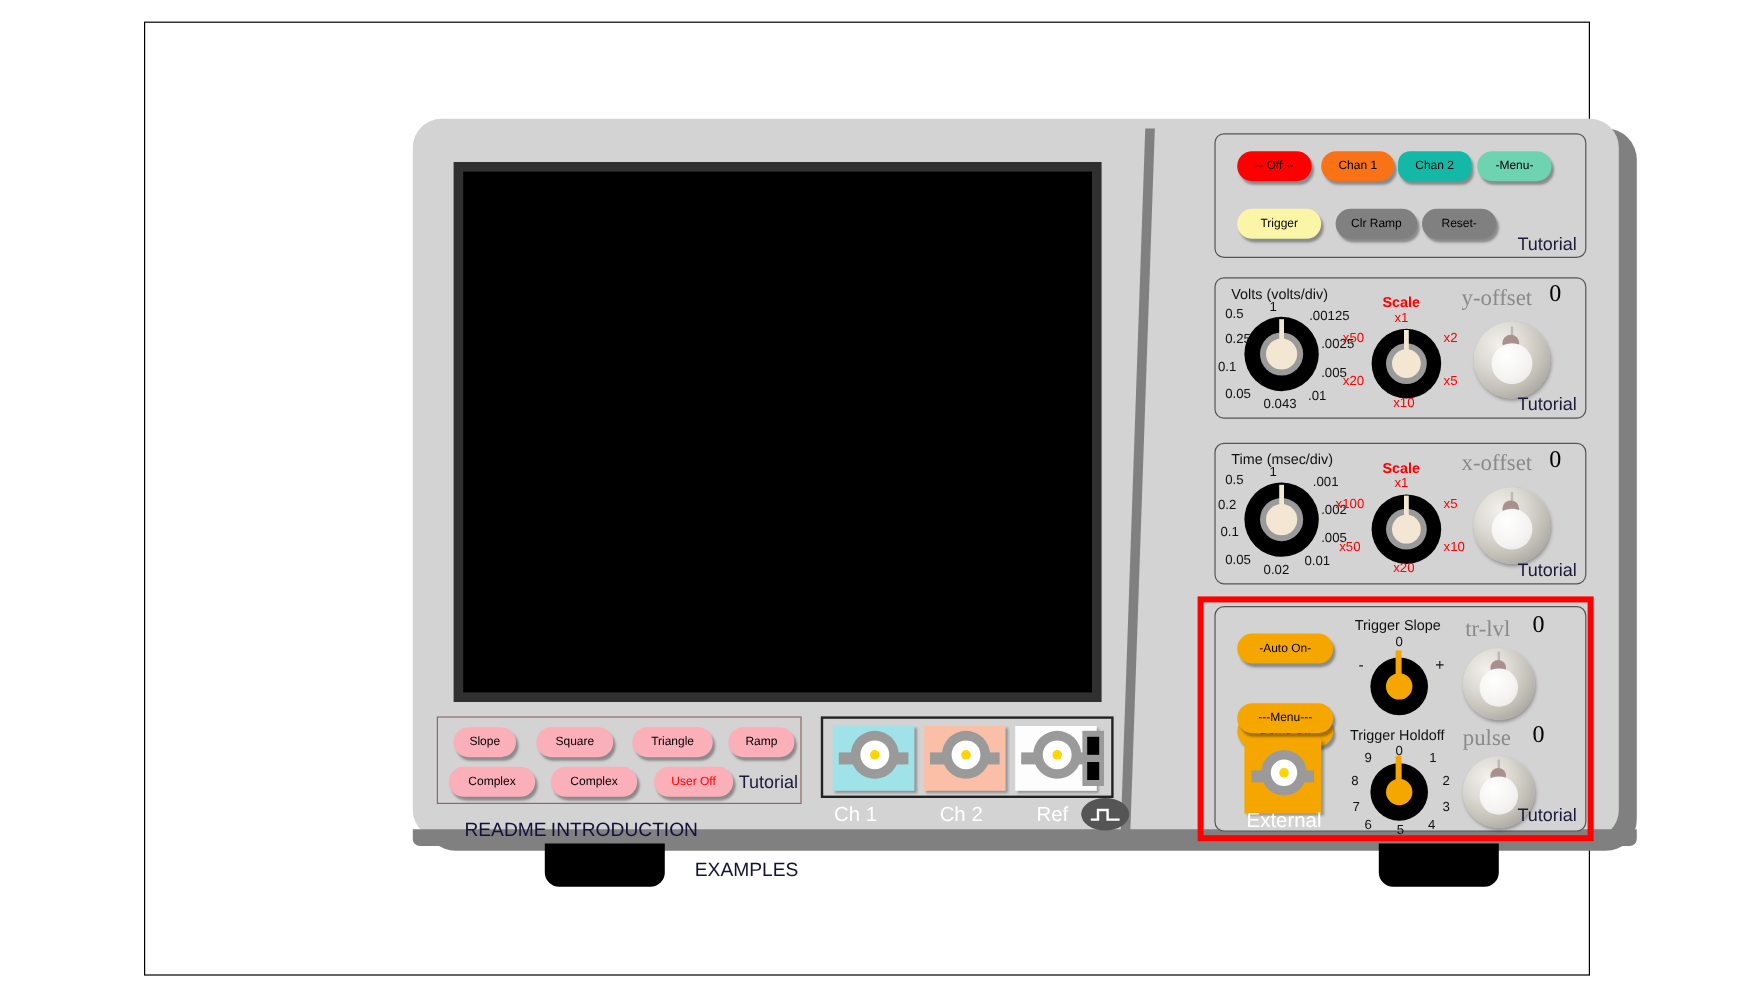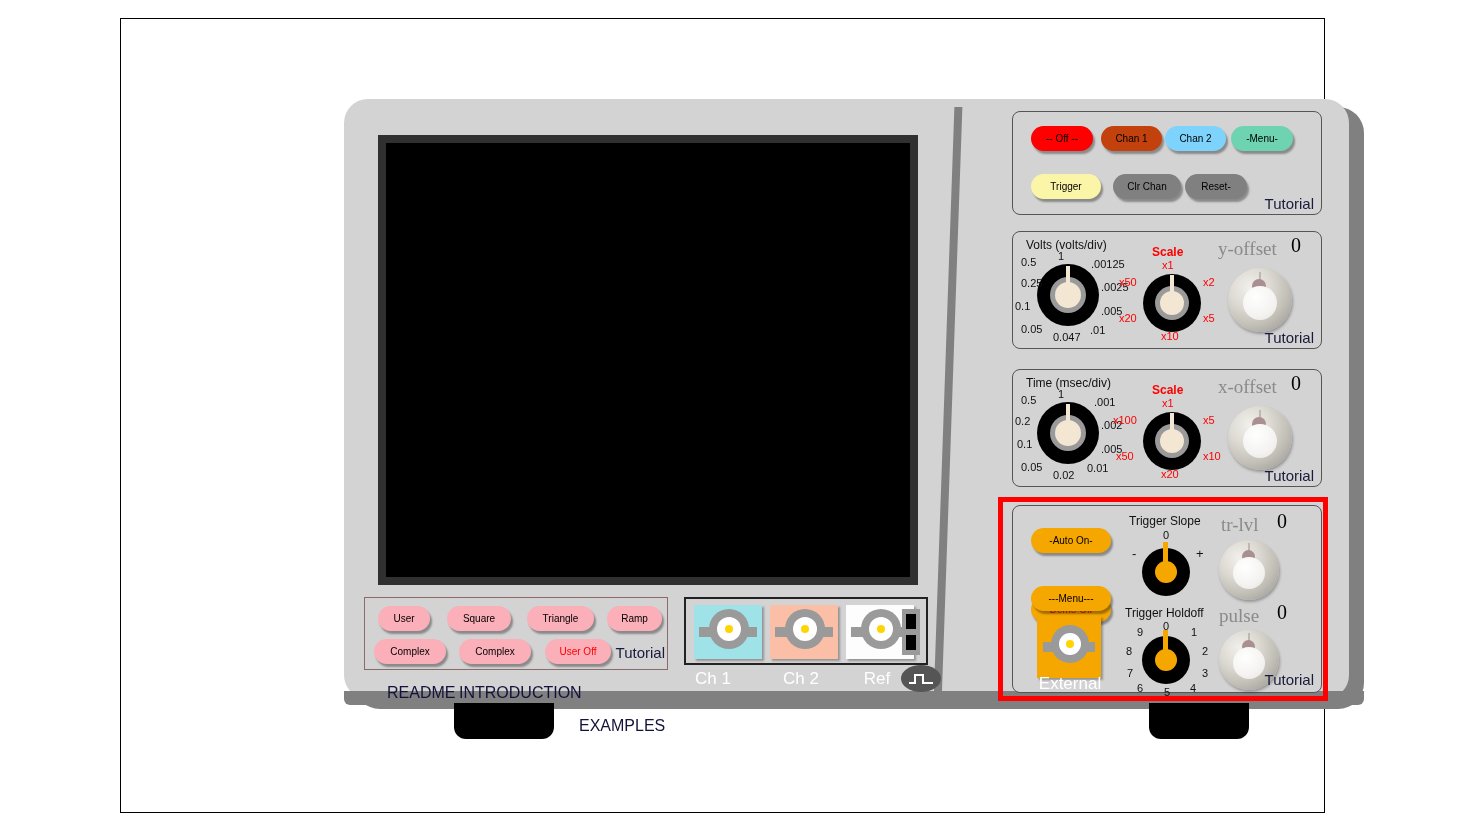--- a/index.html
+++ b/index.html
@@ -38,22 +38,22 @@
        background:#d3d3d3;box-sizing:border-box;}
   .panel-tutorial{position:absolute;right:7px;bottom:2px;font-size:15px;
        color:#1a1a3c;}
 
   
   .pill{position:absolute;display:flex;align-items:center;justify-content:center;
        border-radius:14px;font-size:10px;color:#000;height:25px;
        box-shadow:2px 3px 2px rgba(0,0,0,.35);cursor:pointer;
        white-space:nowrap;box-sizing:border-box;}
   .pill.off{background:#ff0000;color:#000;}
-  .pill.ch1{background:#c2410c;}
-  .pill.ch2{background:#7dd3fc;}
+  .pill.ch1{background:#f97316;}
+  .pill.ch2{background:#14b8a6;border-radius:10px;}
   .pill.menu{background:#6ed3b0;}
   .pill.acq{background:#fbf5a8;}
   .pill.gray{background:#808080;color:#000;}
   .pill.pink{background:#fbafb9;}
   .pill.pink-red{background:#fbafb9;color:#ff0000;}
   .pill.amber{background:#f5a700;}
   .pill.amber-red{background:#f5a700;color:#ff0000;}
 
   
   .dial{position:absolute;border-radius:50%;background:#000;}
@@ -123,39 +123,39 @@
     <div id="screen-bezel">
       <div id="screen"></div>
     </div>
 
     <div class="panel" style="left:668px;top:12px;width:310px;height:104px;">
       <div class="pill off" style="left:18px;top:14px;width:62px;">-- Off --</div>
       <div class="pill ch1" style="left:88px;top:14px;width:61px;">Chan 1</div>
       <div class="pill ch2" style="left:152px;top:14px;width:61px;">Chan 2</div>
       <div class="pill menu" style="left:218px;top:14px;width:62px;">-Menu-</div>
       <div class="pill acq" style="left:18px;top:62px;width:70px;">Trigger</div>
-      <div class="pill gray" style="left:100px;top:62px;width:68px;">Clr Chan</div>
+      <div class="pill gray" style="left:100px;top:62px;width:68px;">Clr Ramp</div>
       <div class="pill gray" style="left:172px;top:62px;width:62px;">Reset-</div>
       <div class="panel-tutorial">Tutorial</div>
     </div>
 
     <div class="panel" style="left:668px;top:132px;width:310px;height:118px;">
       <div class="knob-title" style="left:13px;top:6px;">Volts (volts/div)</div>
 
       <div class="dial" style="left:24px;top:32px;width:62px;height:62px;">
         <div class="ring" style="left:13px;top:13px;width:36px;height:36px;"></div>
         <div class="cap" style="left:18px;top:18px;width:26px;height:26px;"></div>
         <div class="needle" style="left:29px;top:2px;width:4px;height:18px;"></div>
       </div>
       <div class="knob-label" style="left:45px;top:18px;">1</div>
       <div class="knob-label" style="left:78px;top:26px;">.00125</div>
       <div class="knob-label" style="left:88px;top:49px;">.0025</div>
       <div class="knob-label" style="left:88px;top:73px;">.005</div>
       <div class="knob-label" style="left:77px;top:92px;">.01</div>
-      <div class="knob-label" style="left:40px;top:99px;">0.047</div>
+      <div class="knob-label" style="left:40px;top:99px;">0.043</div>
       <div class="knob-label" style="left:8px;top:91px;">0.05</div>
       <div class="knob-label" style="left:2px;top:68px;">0.1</div>
       <div class="knob-label" style="left:-4px;top:45px;padding-left:12px;">0.25</div>
       <div class="knob-label" style="left:8px;top:24px;">0.5</div>
 
       <div class="knob-title red" style="left:139px;top:13px;">Scale</div>
       <div class="dial" style="left:130px;top:42px;width:58px;height:58px;">
         <div class="ring" style="left:12px;top:12px;width:34px;height:34px;"></div>
         <div class="cap" style="left:17px;top:17px;width:24px;height:24px;"></div>
         <div class="needle" style="left:27px;top:1px;width:4px;height:17px;"></div>
@@ -277,21 +277,21 @@
       <div class="offknob" style="left:206px;top:124px;width:60px;height:60px;">
         <div class="tick" style="left:29px;top:3px;width:2px;height:8px;"></div>
         <div class="dot" style="left:23px;top:10px;width:13px;height:13px;"></div>
         <div class="center" style="left:14px;top:17px;width:32px;height:32px;"></div>
       </div>
 
       <div class="panel-tutorial" style="bottom:4px;">Tutorial</div>
     </div>
 
     <div class="waveform-panel" style="left:20px;top:498px;width:304px;height:73px;">
-      <div class="pill pink" style="left:13px;top:8px;width:52px;">User</div>
+      <div class="pill pink" style="left:13px;top:8px;width:52px;">Slope</div>
       <div class="pill pink" style="left:82px;top:8px;width:64px;">Square</div>
       <div class="pill pink" style="left:162px;top:8px;width:67px;">Triangle</div>
       <div class="pill pink" style="left:242px;top:8px;width:55px;">Ramp</div>
       <div class="pill pink" style="left:9px;top:41px;width:72px;">Complex</div>
       <div class="pill pink" style="left:94px;top:41px;width:72px;">Complex</div>
       <div class="pill pink-red" style="left:180px;top:41px;width:66px;">User Off</div>
       <div class="panel-tutorial" style="right:2px;bottom:8px;">Tutorial</div>
     </div>
 
     <div class="doclink" style="left:43px;top:585px;">README</div>

